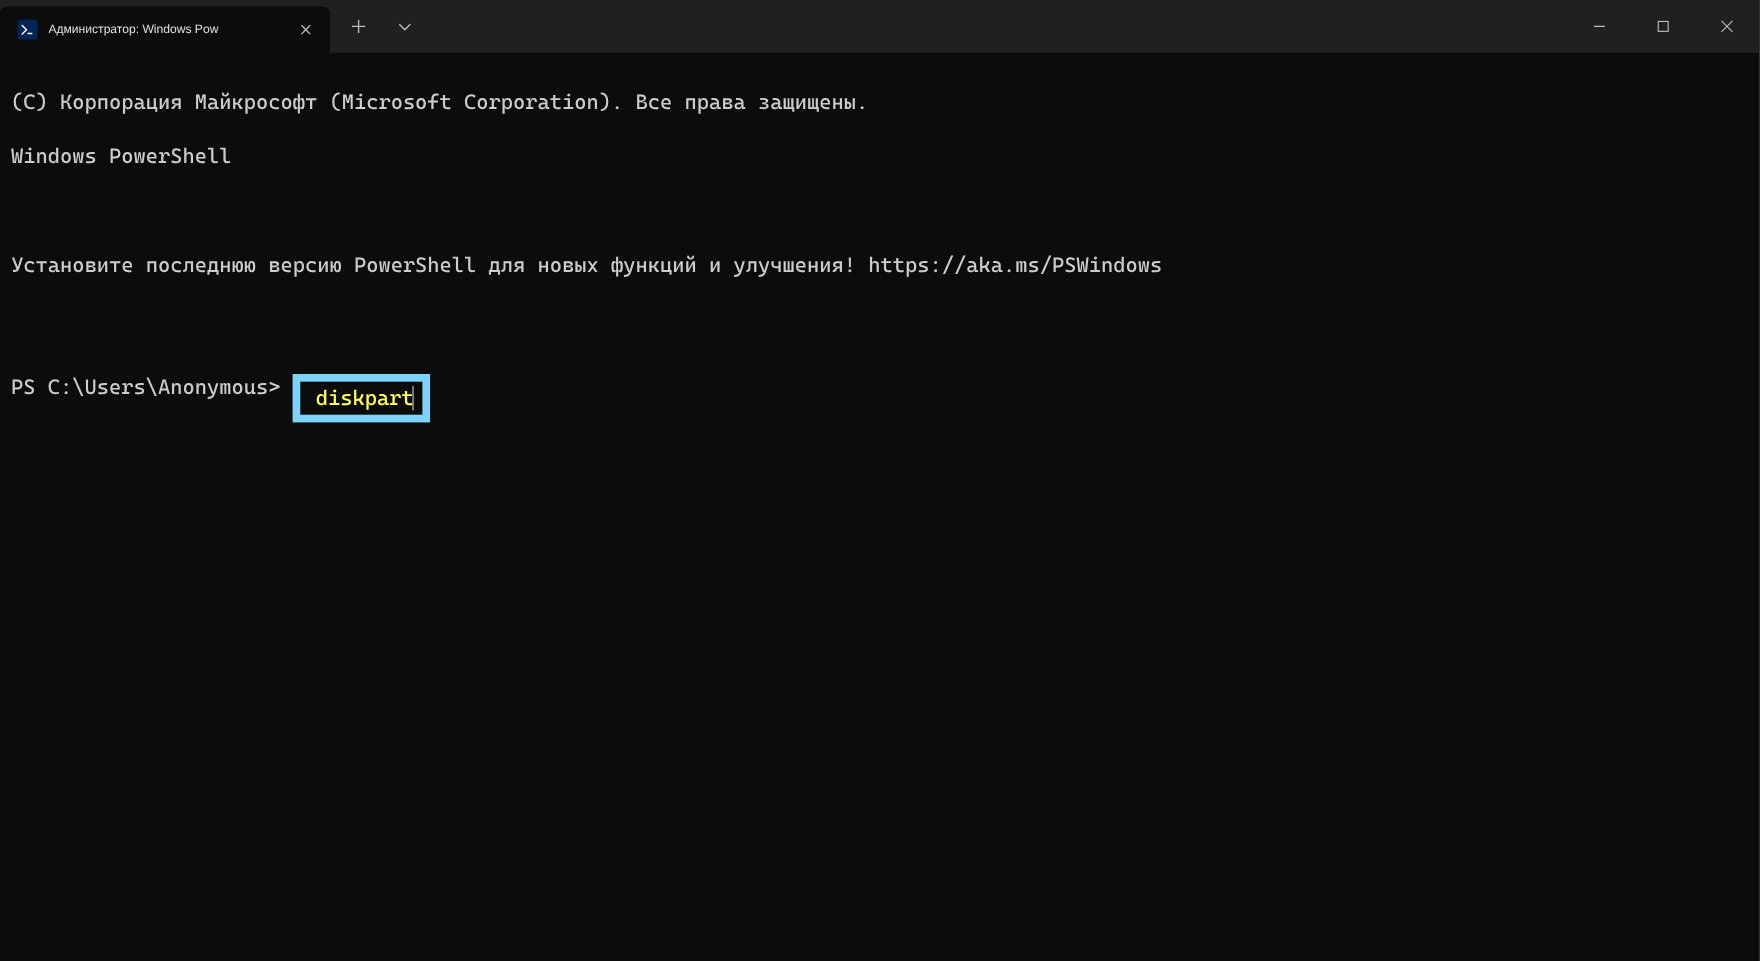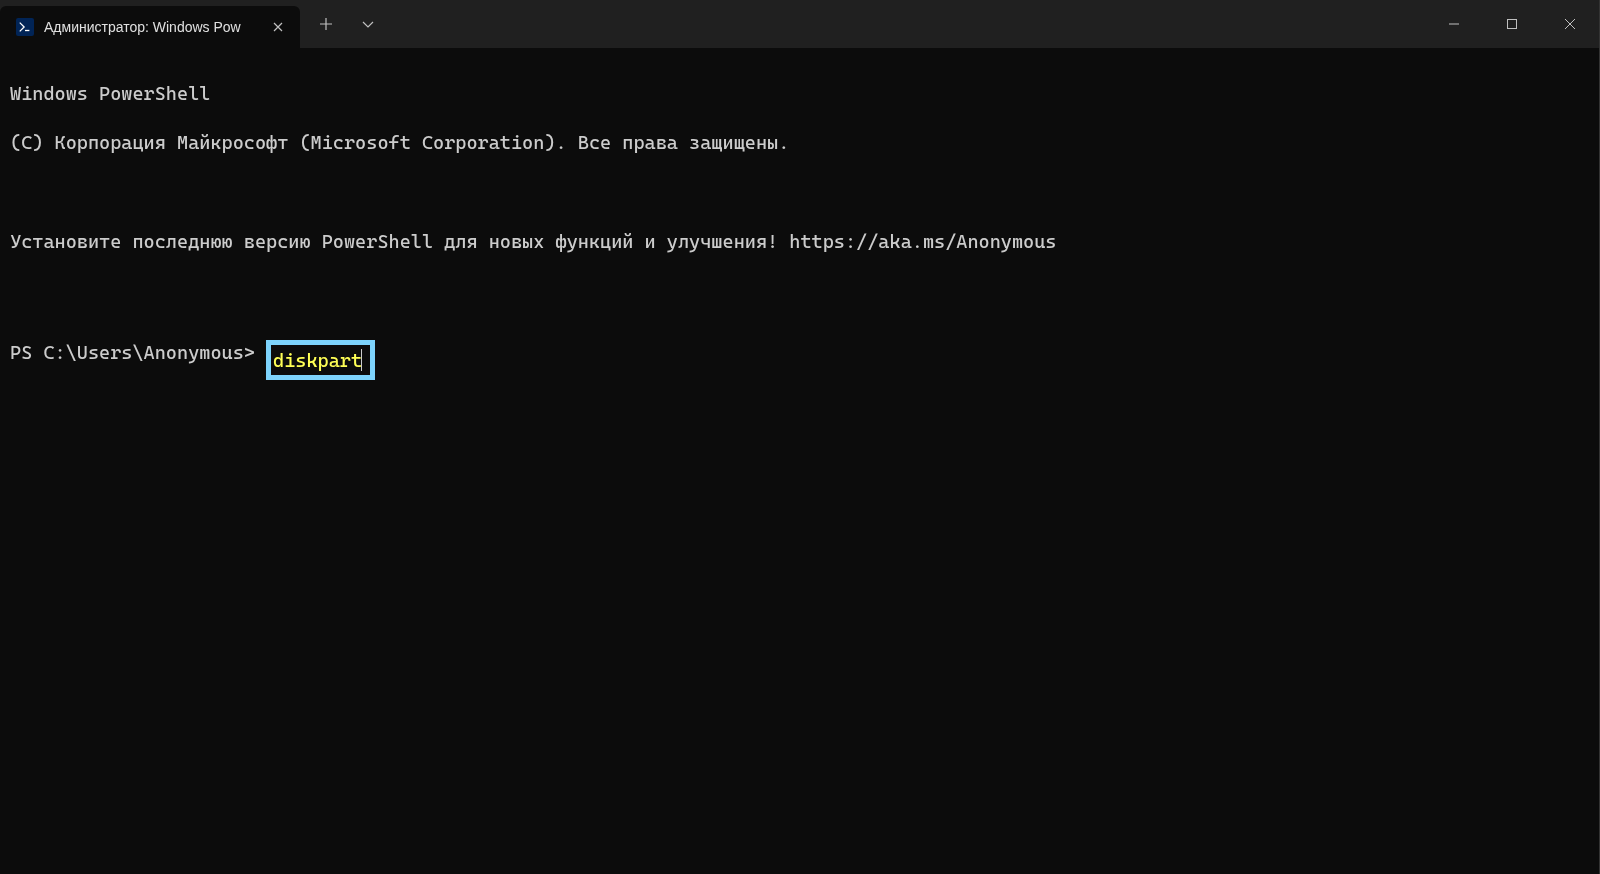--- a/index.html
+++ b/index.html
@@ -46,21 +46,21 @@
       align-items: center;
       justify-content: center;
       border-radius: 2px;
     }
     .tab-icon svg {
       width: 14px;
       height: 14px;
     }
     .tab-title {
       color: #e0e0e0;
-      font-size: 14px;
+      font-size: 11px;
       flex: 1;
       white-space: nowrap;
       overflow: hidden;
       text-overflow: ellipsis;
     }
     .tab-close {
       width: 20px;
       height: 20px;
       display: flex;
       align-items: center;
@@ -125,23 +125,23 @@
       margin-top: 12px;
     }
     .prompt {
       color: #cccccc;
     }
     .command-highlight {
       color: #ffff55;
       position: relative;
     }
     .highlight-box {
-      border: 5px solid #7dd3fc;
+      border: 7px solid #7dd3fc;
       position: absolute;
-      padding: 3px 8px 3px 2px;
+      padding: 3px 8px 3px 14px;
       pointer-events: none;
     }
     .cursor {
       display: inline-block;
       width: 1px;
       height: 1.15em;
       background: #cccccc;
       vertical-align: text-bottom;
       margin-left: -1px;
     }
@@ -191,19 +191,19 @@
     </div>
     <div class="win-btn close">
       <svg viewBox="0 0 12 12">
         <path d="M1 1 L11 11 M11 1 L1 11" stroke="currentColor" stroke-width="1"></path>
       </svg>
     </div>
   </div>
 </div>
 
 <div class="terminal">
+<span class="line">(C) Корпорация Майкрософт (Microsoft Corporation). Все права защищены.</span>
 <span class="line">Windows PowerShell</span>
-<span class="line">(C) Корпорация Майкрософт (Microsoft Corporation). Все права защищены.</span>
 <span class="line"></span>
-<span class="line">Установите последнюю версию PowerShell для новых функций и улучшения! https://aka.ms/Anonymous</span>
+<span class="line">Установите последнюю версию PowerShell для новых функций и улучшения! https://aka.ms/PSWindows</span>
 <span class="line"></span>
 <span class="line prompt-line"><span class="prompt">PS C:\Users\Anonymous&gt; </span><span class="highlight-box"><span class="command-highlight">diskpart</span><span class="cursor"></span></span></span>
 </div>
 
 </body></html>

